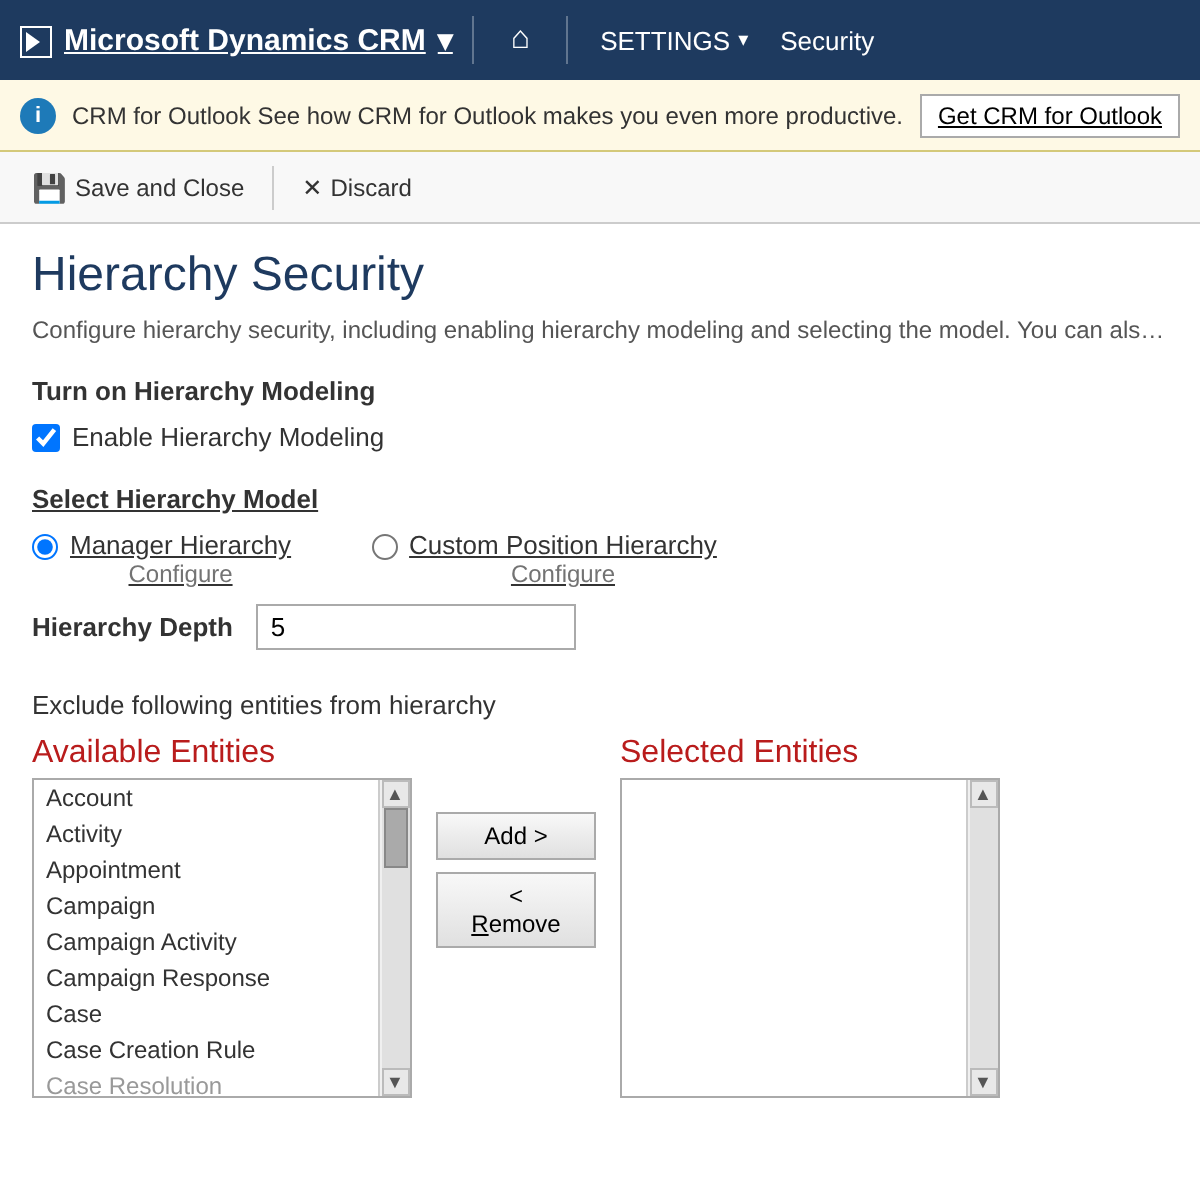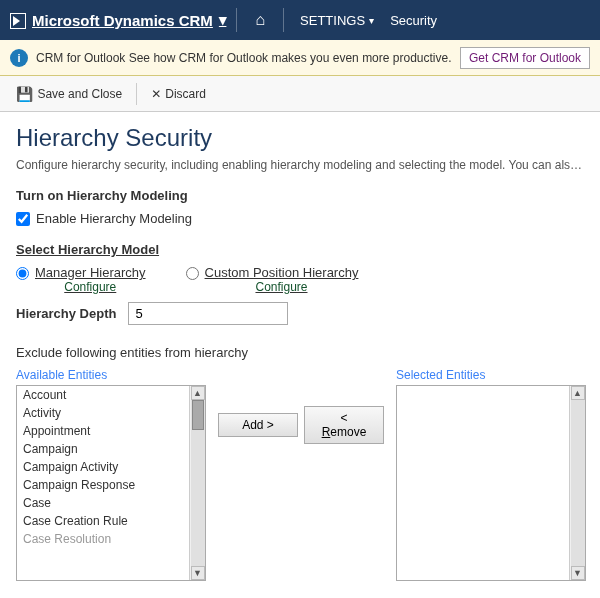--- a/index.html
+++ b/index.html
@@ -89,22 +89,23 @@
       font-size: 12px;
       color: #333;
       flex: 1;
     }
     .info-button {
       background: #fff;
       border: 1px solid #aaa;
       padding: 3px 8px;
       font-size: 12px;
       cursor: pointer;
-      color: #701a75;
+      color: #000000;
       white-space: nowrap;
+      text-decoration: underline;
     }
 
     
     .toolbar {
       border-bottom: 1px solid #ccc;
       height: 36px;
       display: flex;
       align-items: center;
       padding: 0 8px;
       gap: 4px;
@@ -179,21 +180,21 @@
       display: flex;
       align-items: flex-start;
       gap: 6px;
     }
     .model-option input[type="radio"] {
       margin-top: 2px;
     }
     .model-label-group { display: flex; flex-direction: column; text-align: center; }
     .model-label { font-size: 13px; }
     .configure-link {
-      color: #14532d;
+      color: #737373;
       font-size: 12px;
       cursor: pointer;
       text-decoration: none;
     }
 
     
     .depth-row {
       display: flex;
       align-items: center;
       gap: 12px;
@@ -214,27 +215,27 @@
       font-size: 13px;
       margin-bottom: 8px;
     }
     .entities-layout {
       display: flex;
       gap: 0;
       align-items: flex-start;
     }
     .entity-panel { display: flex; flex-direction: column; }
     .entity-panel-label {
-      font-size: 12px;
-      color: #3b82f6;
+      font-size: 16px;
+      color: #b91c1c;
       margin-bottom: 3px;
     }
     .entity-listbox {
       width: 190px;
-      height: 196px;
+      height: 160px;
       border: 1px solid #aaa;
       overflow: hidden;
       position: relative;
       background: #fff;
     }
     .entity-list-inner {
       position: absolute;
       top: 0; left: 0; right: 16px; bottom: 0;
       overflow-y: auto;
       overflow-x: hidden;
@@ -280,21 +281,21 @@
       background: #aaa;
       border: 1px solid #888;
       position: absolute;
       top: 0;
       left: 1px;
     }
 
     
     .entity-buttons {
       display: flex;
-      flex-direction: row;
+      flex-direction: column;
       gap: 6px;
       justify-content: center;
       align-items: center;
       padding: 20px 12px;
       margin-top: 18px;
     }
     .entity-action-btn {
       background: linear-gradient(to bottom, #f8f8f8, #e0e0e0);
       border: 1px solid #aaa;
       padding: 4px 14px;

